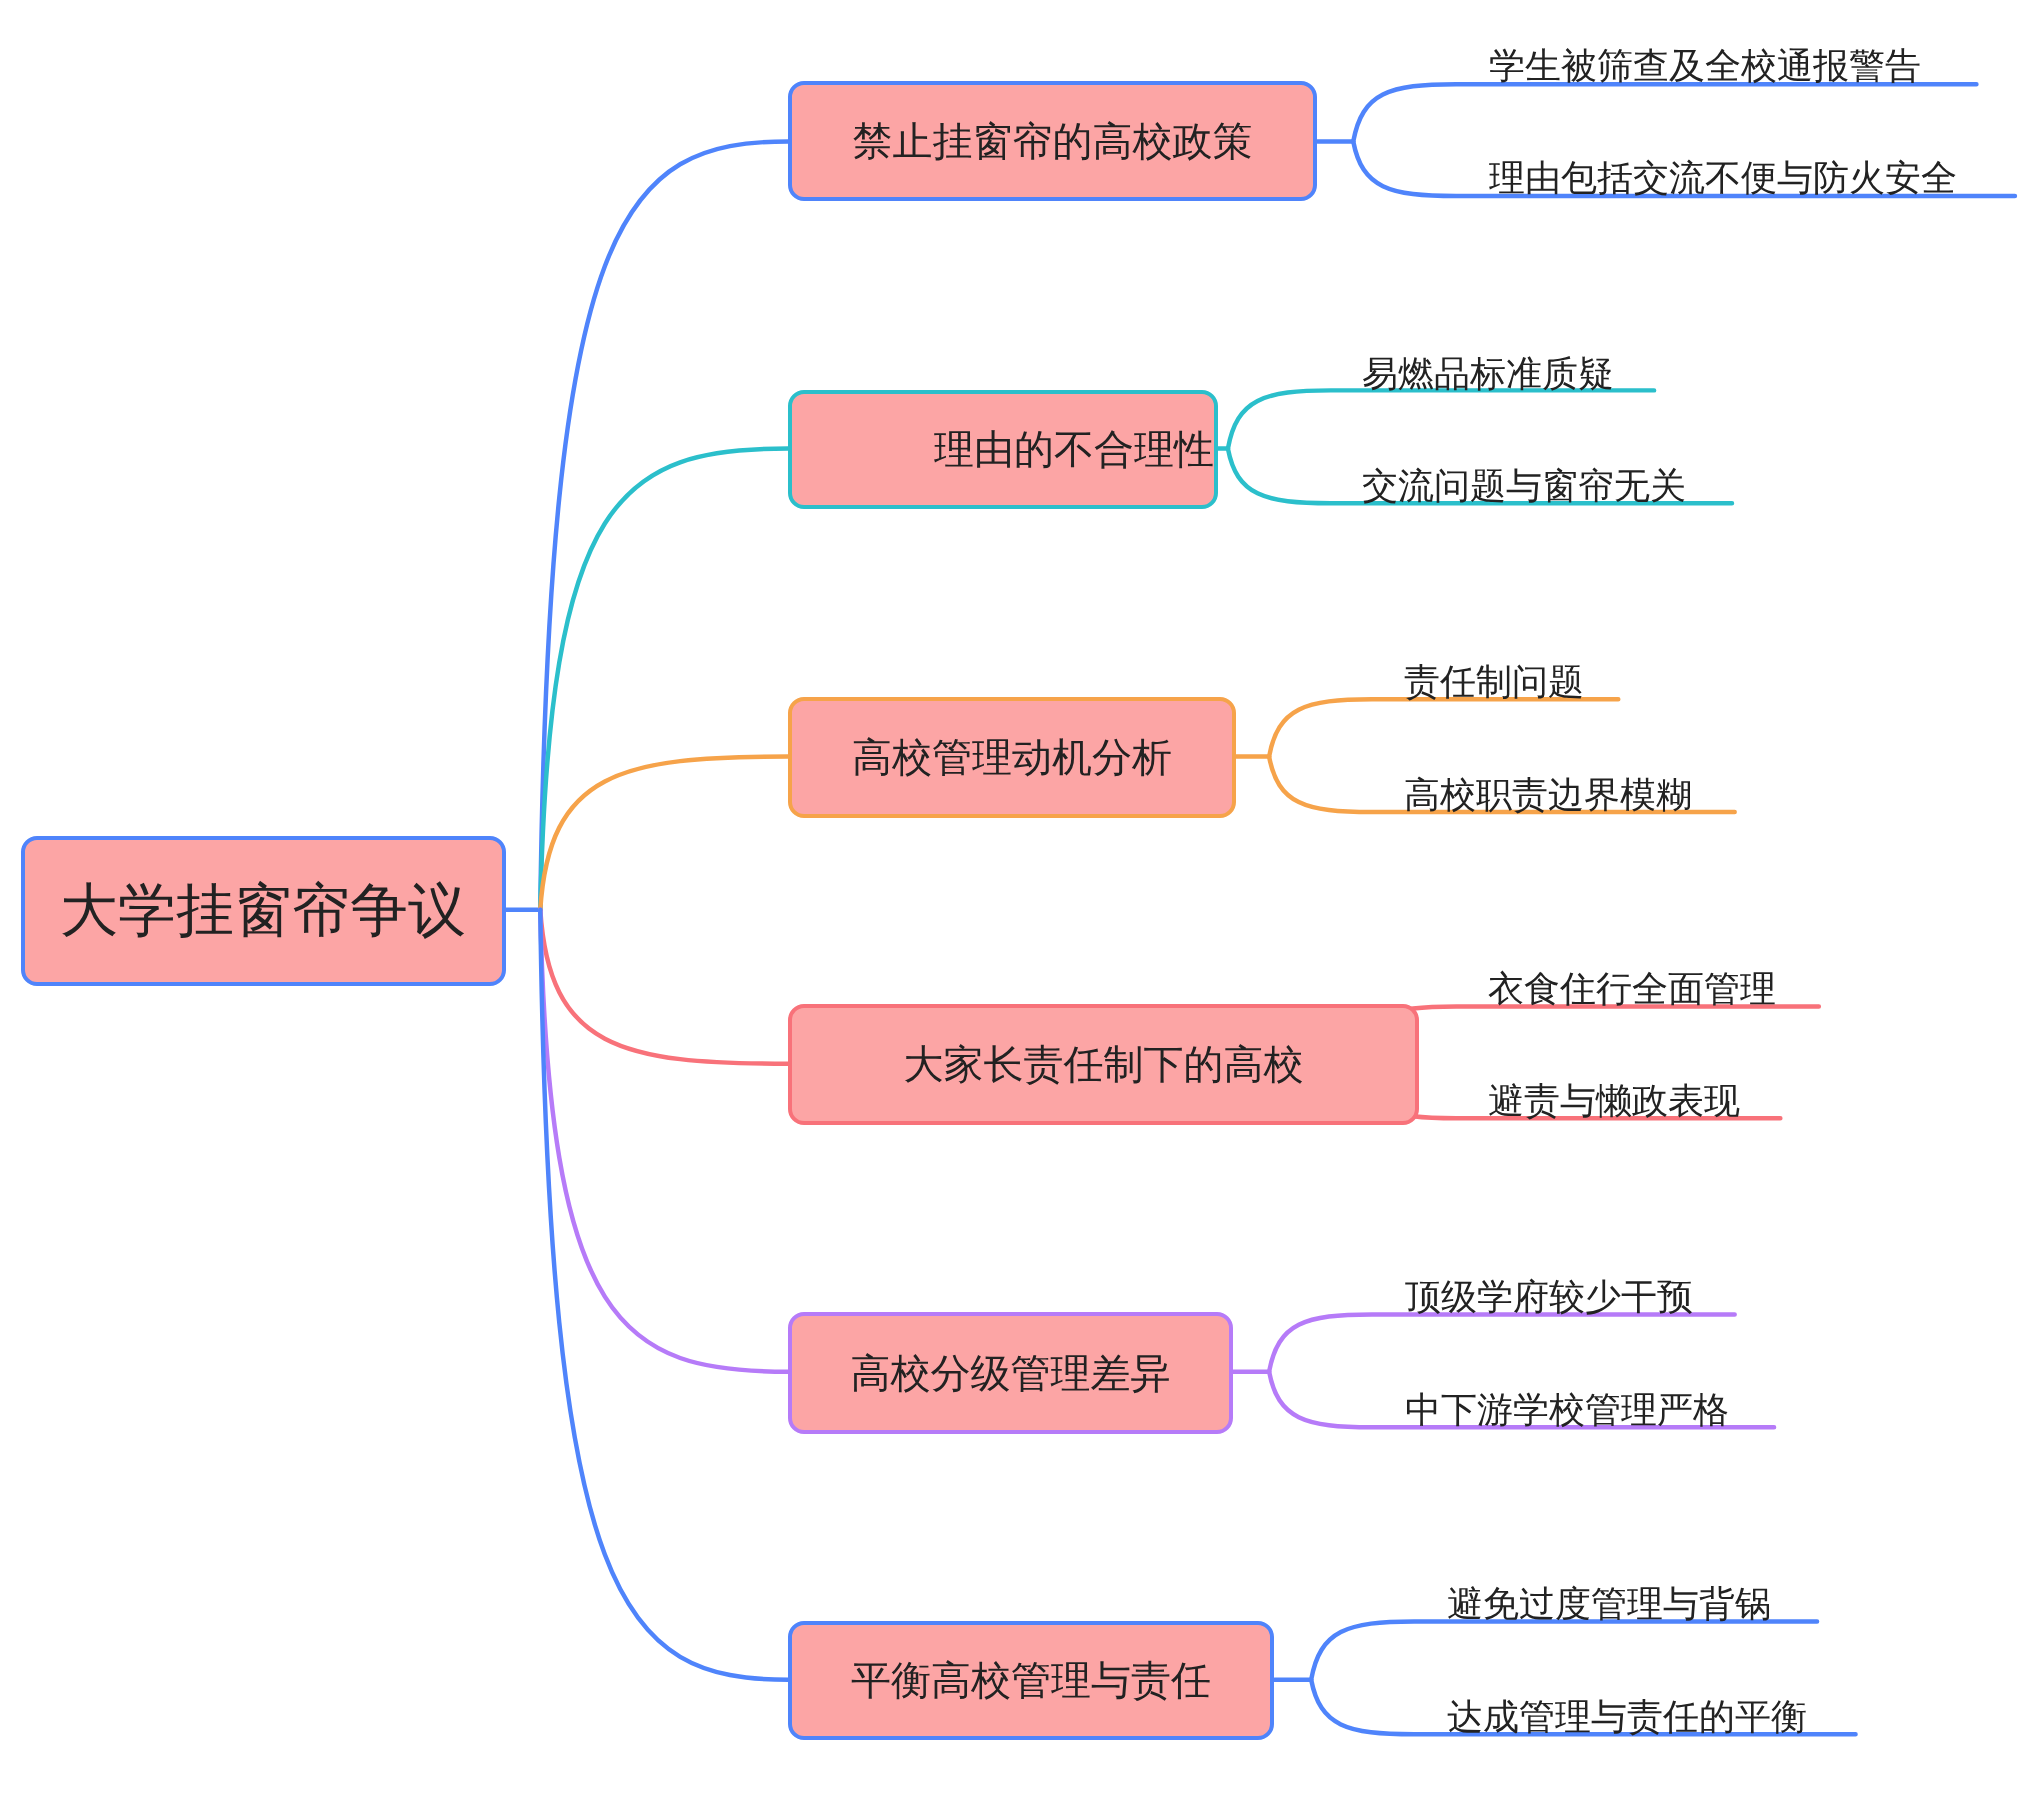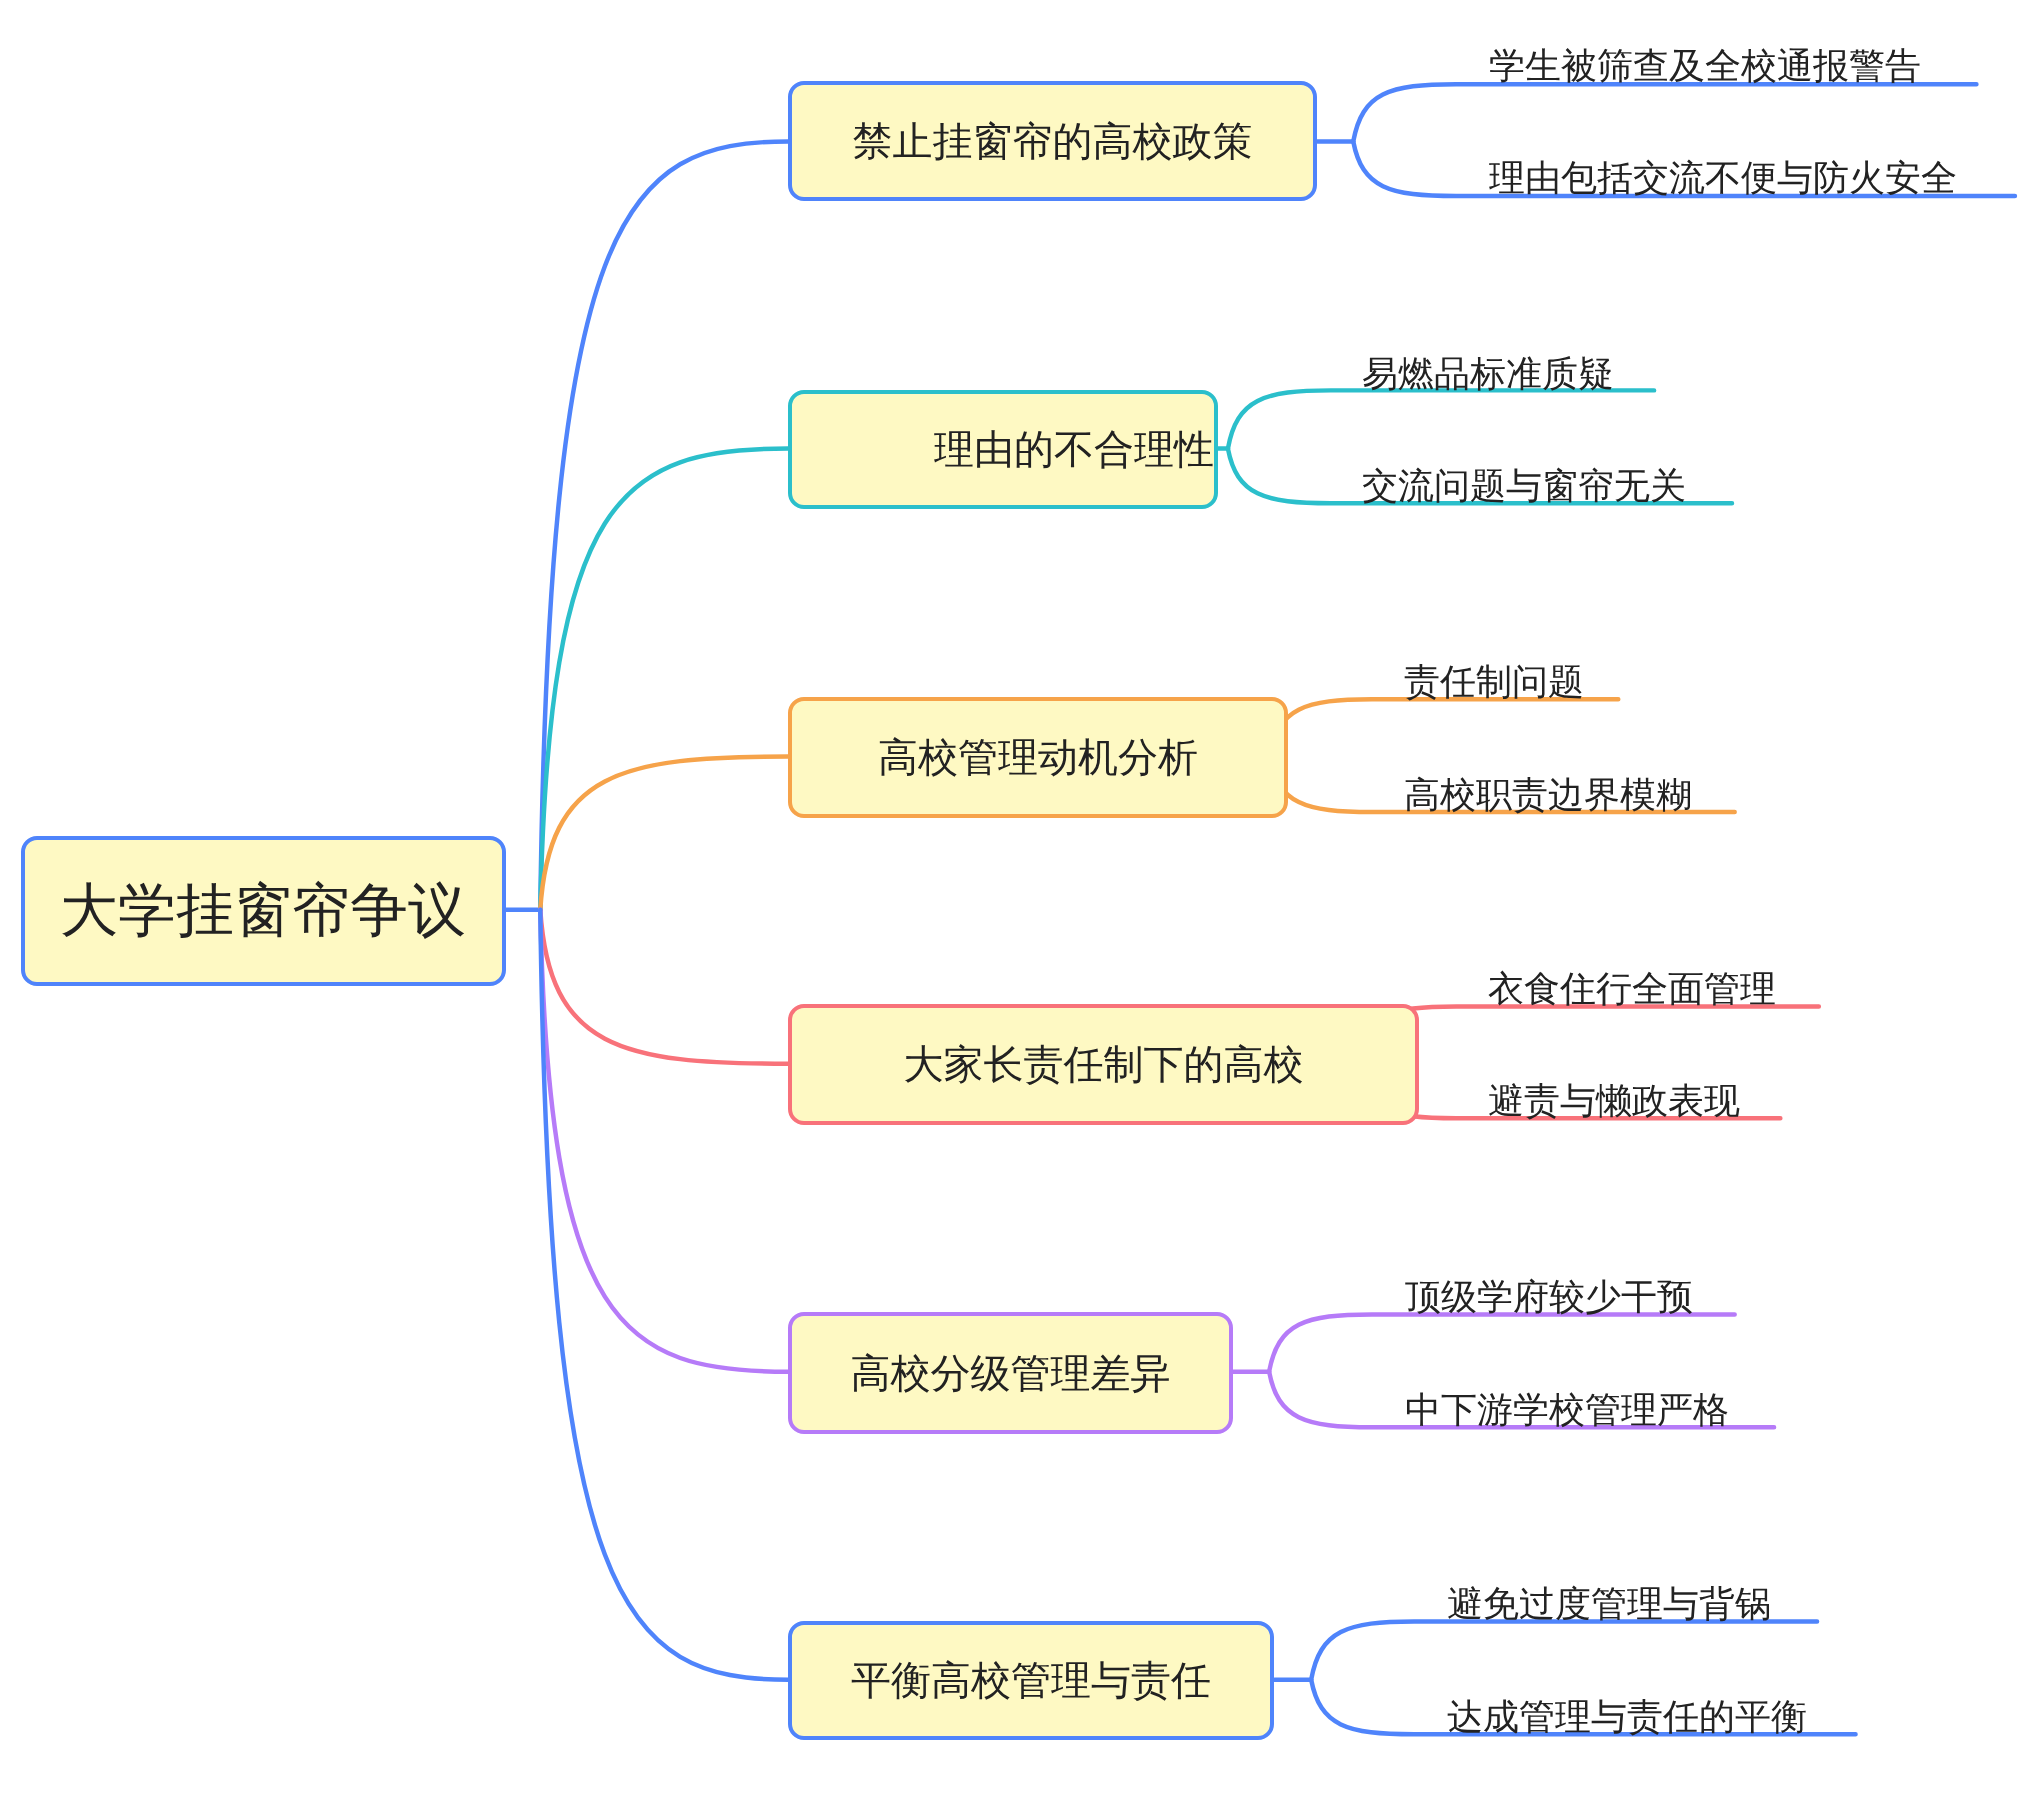--- a/index.html
+++ b/index.html
@@ -1,19 +1,19 @@
 <!DOCTYPE html>
 <html style="font-size:14.3px"><head>
 <meta charset="utf-8">
 <style>
   html, body { margin: 0; padding: 0; background: #ffffff; }
   body { width: 2035px; height: 1797px; position: relative; overflow: hidden;
          font-family: "DejaVu Sans", "Liberation Sans", sans-serif; color: #222222; }
   #links { position: absolute; left: 0; top: 0; width: 2035px; height: 1797px; }
-  .node { position: absolute; box-sizing: border-box; background: #fef9c3;
+  .node { position: absolute; box-sizing: border-box; background: #fca5a5;
           border: 4.5px solid #4f84fb; border-radius: 16px;
           display: flex; align-items: center; justify-content: center;
           white-space: nowrap; }
   .root { font-size: 58px; }
   .topic { font-size: 40px; }
   .leaf { position: absolute; font-size: 36px; white-space: nowrap; line-height: 1; margin-top: 21px; }
 </style>
 </head>
 <body>
 
@@ -48,21 +48,21 @@
 <div class="node root" id="root-node" style="left: 20.6px; top: 836px; width: 485px; height: 150px; border-color: rgb(79, 132, 251);">
   <span>大学挂窗帘争议</span>
 </div>
 
 <div class="node topic" id="topic-0" style="left: 788px; top: 81px; width: 529px; height: 120px; border-color: rgb(79, 132, 251);">
   <span>禁止挂窗帘的高校政策</span>
 </div>
 <div class="node topic" id="topic-1" style="left: 788px; top: 390px; width: 430px; height: 119px; border-color: rgb(43, 191, 203); justify-content: flex-end;">
   <span>理由的不合理性</span>
 </div>
-<div class="node topic" id="topic-2" style="left: 788px; top: 697px; width: 500px; height: 121px; border-color: rgb(246, 163, 74);">
+<div class="node topic" id="topic-2" style="left: 788px; top: 697px; width: 448px; height: 121px; border-color: rgb(246, 163, 74);">
   <span>高校管理动机分析</span>
 </div>
 <div class="node topic" id="topic-3" style="left: 788px; top: 1004px; width: 631px; height: 121px; border-color: rgb(248, 114, 122);">
   <span>大家长责任制下的高校</span>
 </div>
 <div class="node topic" id="topic-4" style="left: 788px; top: 1312px; width: 445px; height: 122px; border-color: rgb(182, 123, 248);">
   <span>高校分级管理差异</span>
 </div>
 <div class="node topic" id="topic-5" style="left: 788px; top: 1621px; width: 486px; height: 119px; border-color: rgb(79, 132, 251);">
   <span>平衡高校管理与责任</span>

